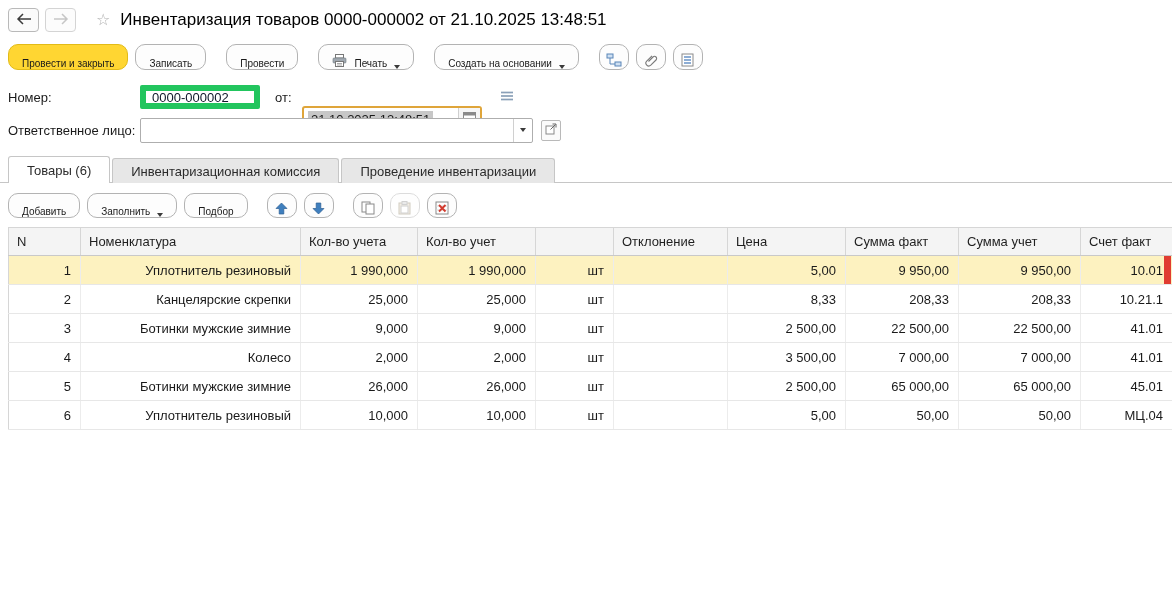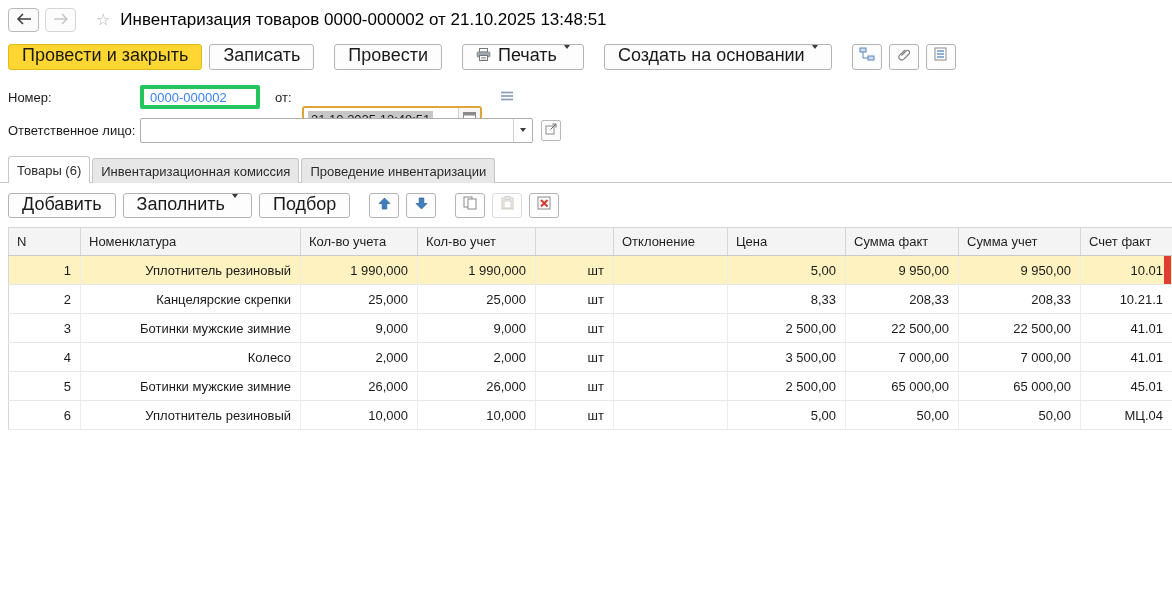--- a/index.html
+++ b/index.html
@@ -16,58 +16,58 @@
   .navbtn {
     width: 31px; height: 24px; display:flex; align-items:center; justify-content:center;
     background: #fbfbfb; border: 1px solid #b9b9b9; border-radius: 4px; cursor: pointer;
   }
   .navbtn.disabled { border-color: #d4d4d4; background:#fcfcfc; }
   .star { font-size: 16px; color: #b3b3b3; margin: 0 4px 0 14px; line-height: 1; cursor:pointer; }
   .doc-title { font-size: 17px; color: #000; white-space: nowrap; }
 
   
   .btn {
-    display:inline-flex; align-items:flex-start; gap:7px; height:26px; padding:0 13px;
-    background:#fdfdfd; border:1px solid #b3b3b3; border-radius:3px;
-    font-size:18px; color:#1a1a1a; cursor:pointer; white-space:nowrap;
+    display:inline-flex; align-items:flex-end; gap:7px; height:26px; padding:0 13px;
+    background:#fdfdfd; border:1px solid #b3b3b3; border-radius:10px;
+    font-size:10px; color:#1a1a1a; cursor:pointer; white-space:nowrap;
   }
   .btn.primary { background: var(--primary-button, #ffd632); border-color:#e2bb17; }
   .iconbtn { width:30px; padding:0; justify-content:center; }
   .caret { width:0; height:0; border-left:3.5px solid transparent; border-right:3.5px solid transparent; border-top:4px solid #3a3a3a; }
 
   .toolbar { display:flex; align-items:center; gap:7px; padding: 6px 8px 8px 8px; }
   .toolbar .group-gap { width: 6px; }
 
   
   .fields { padding: 6px 20px 0 8px; }
   .field-row { display:flex; align-items:center; height:26px; margin-bottom:7px; }
   .field-label { width:132px; color:#1a1a1a; }
   .txt-input {
-    height:24px; border:4px solid #22c55e; border-radius:2px; padding:0 6px;
-    font-family:inherit; font-size:13px; color:#3b82f6; background:#fff;
+    height:24px; border:6px solid #22c55e; border-radius:2px; padding:0 6px;
+    font-family:inherit; font-size:13px; color:#0f172a; background:#fff;
   }
   .num-input { width:120px; }
   .ot-label { margin-left:15px; width:27px; }
   .datefield {
     display:flex; align-items:center; height:26px; width:180px;
     border:2px solid var(--focus-border, #dfa53a); border-radius:3px; background:#fff;margin-top:44px;
   }
   .datefield .val { margin-left:4px; padding:1px 3px; background:#c7c7c7; white-space:nowrap; }
   .cal-btn { margin-left:auto; width:22px; height:100%; display:flex; align-items:center; justify-content:center; border-left:1px solid #cfcfcf; background:#f6f6f6; cursor:pointer; }
   .flatbtn { display:inline-flex; align-items:center; justify-content:center; width:22px; height:22px; background:transparent; border:none; cursor:pointer; }
   .ml14 { margin-left:14px; }
   .combo { display:flex; align-items:center; width:393px; height:25px; border:1px solid #aeaeae; border-radius:2px; background:#fff; }
   .combo input { flex:1; height:100%; border:none; outline:none; padding:0 6px; font-family:inherit; font-size:13px; background:transparent; }
   .combo-arrow { width:19px; height:100%; display:flex; align-items:center; justify-content:center; border-left:1px solid #d0d0d0; cursor:pointer; }
   .openbtn { margin-left:8px; width:20px; height:21px; display:inline-flex; align-items:center; justify-content:center; background:#fbfbfb; border:1px solid #b9b9b9; border-radius:2px; cursor:pointer; }
 
   
   .tabs { display:flex; align-items:flex-end; padding-left:8px; margin-top:13px; border-bottom:1px solid #c6c6c6; }
   .tab {
-    height:25px; display:flex; align-items:center; padding:0 8px; margin-right:2px;
+    height:25px; display:flex; align-items:center; padding:0 18px; margin-right:2px;
     border:1px solid #c6c6c6; border-bottom:none; border-radius:3px 3px 0 0;
     background:#e7e7e7; color:#2b2b2b; cursor:pointer; margin-bottom:-1px; white-space:nowrap;
   }
   .tab.active { background:#fff; height:27px; }
 
   
   .grid-toolbar { display:flex; align-items:center; gap:7px; padding: 10px 8px 9px 8px; }
   .grid-toolbar .btn { height:25px; }
   .gt-gap { width:5px; }
   .disabled-icon { opacity:.45; }

